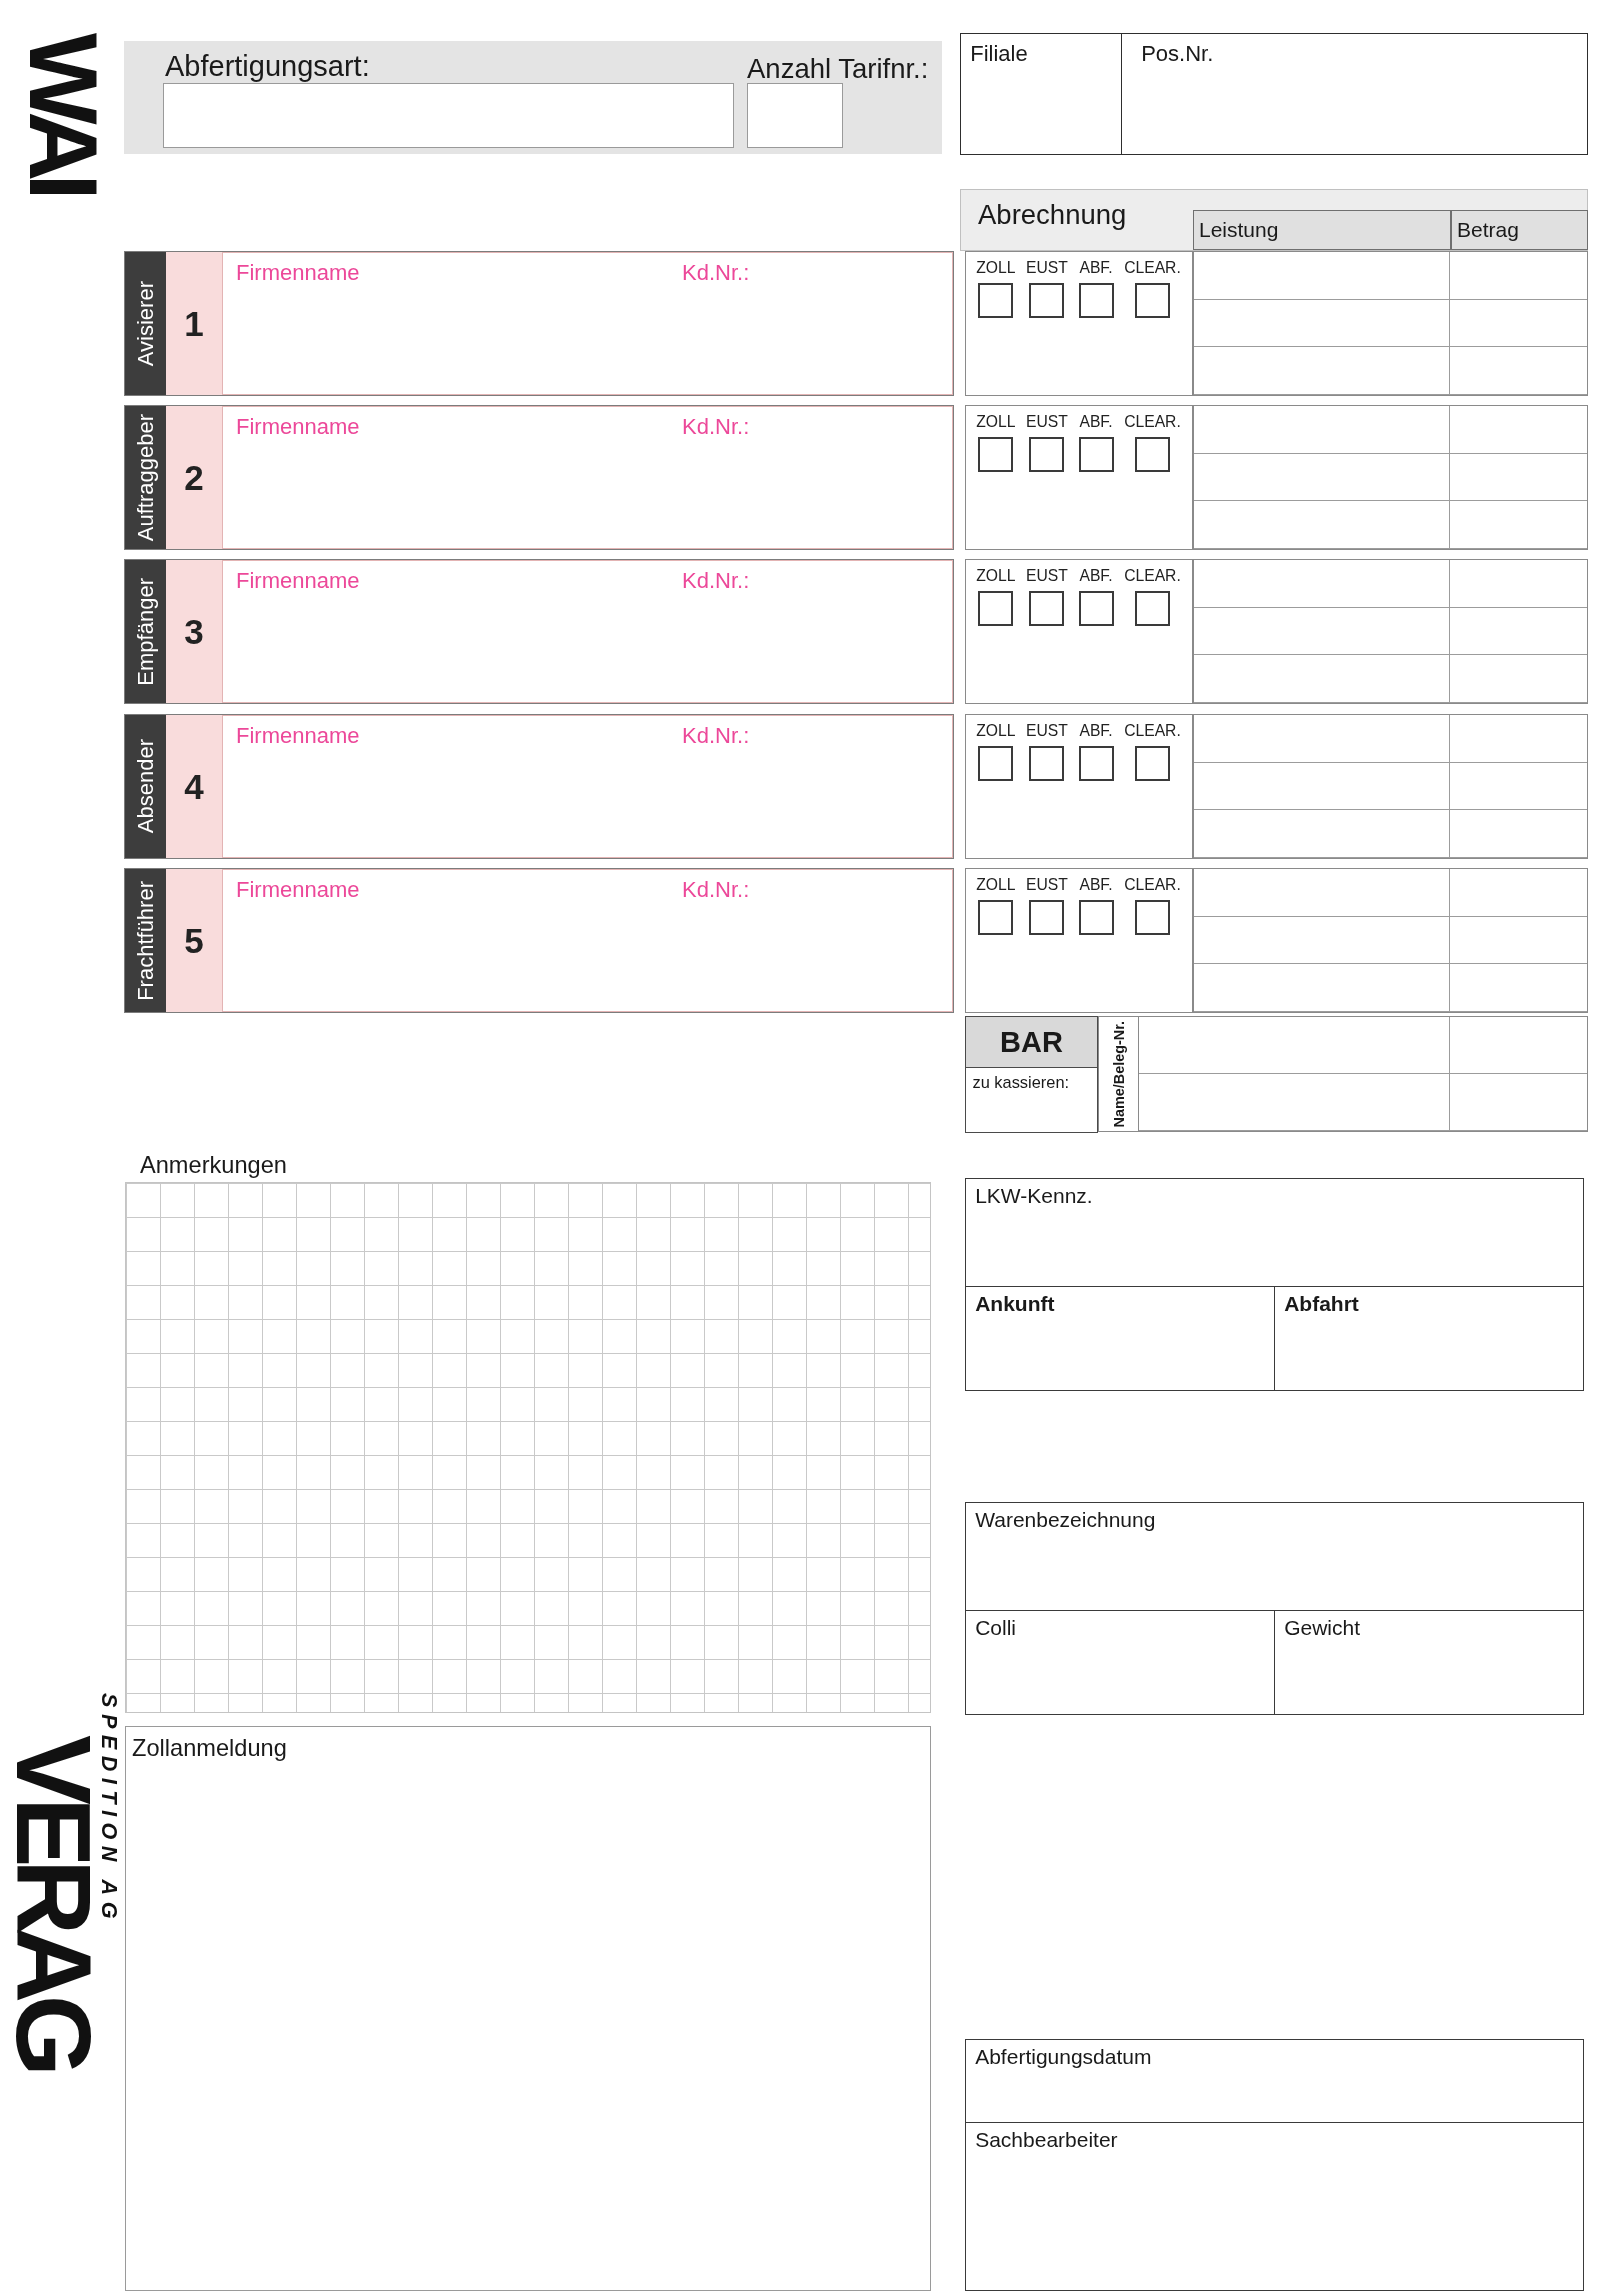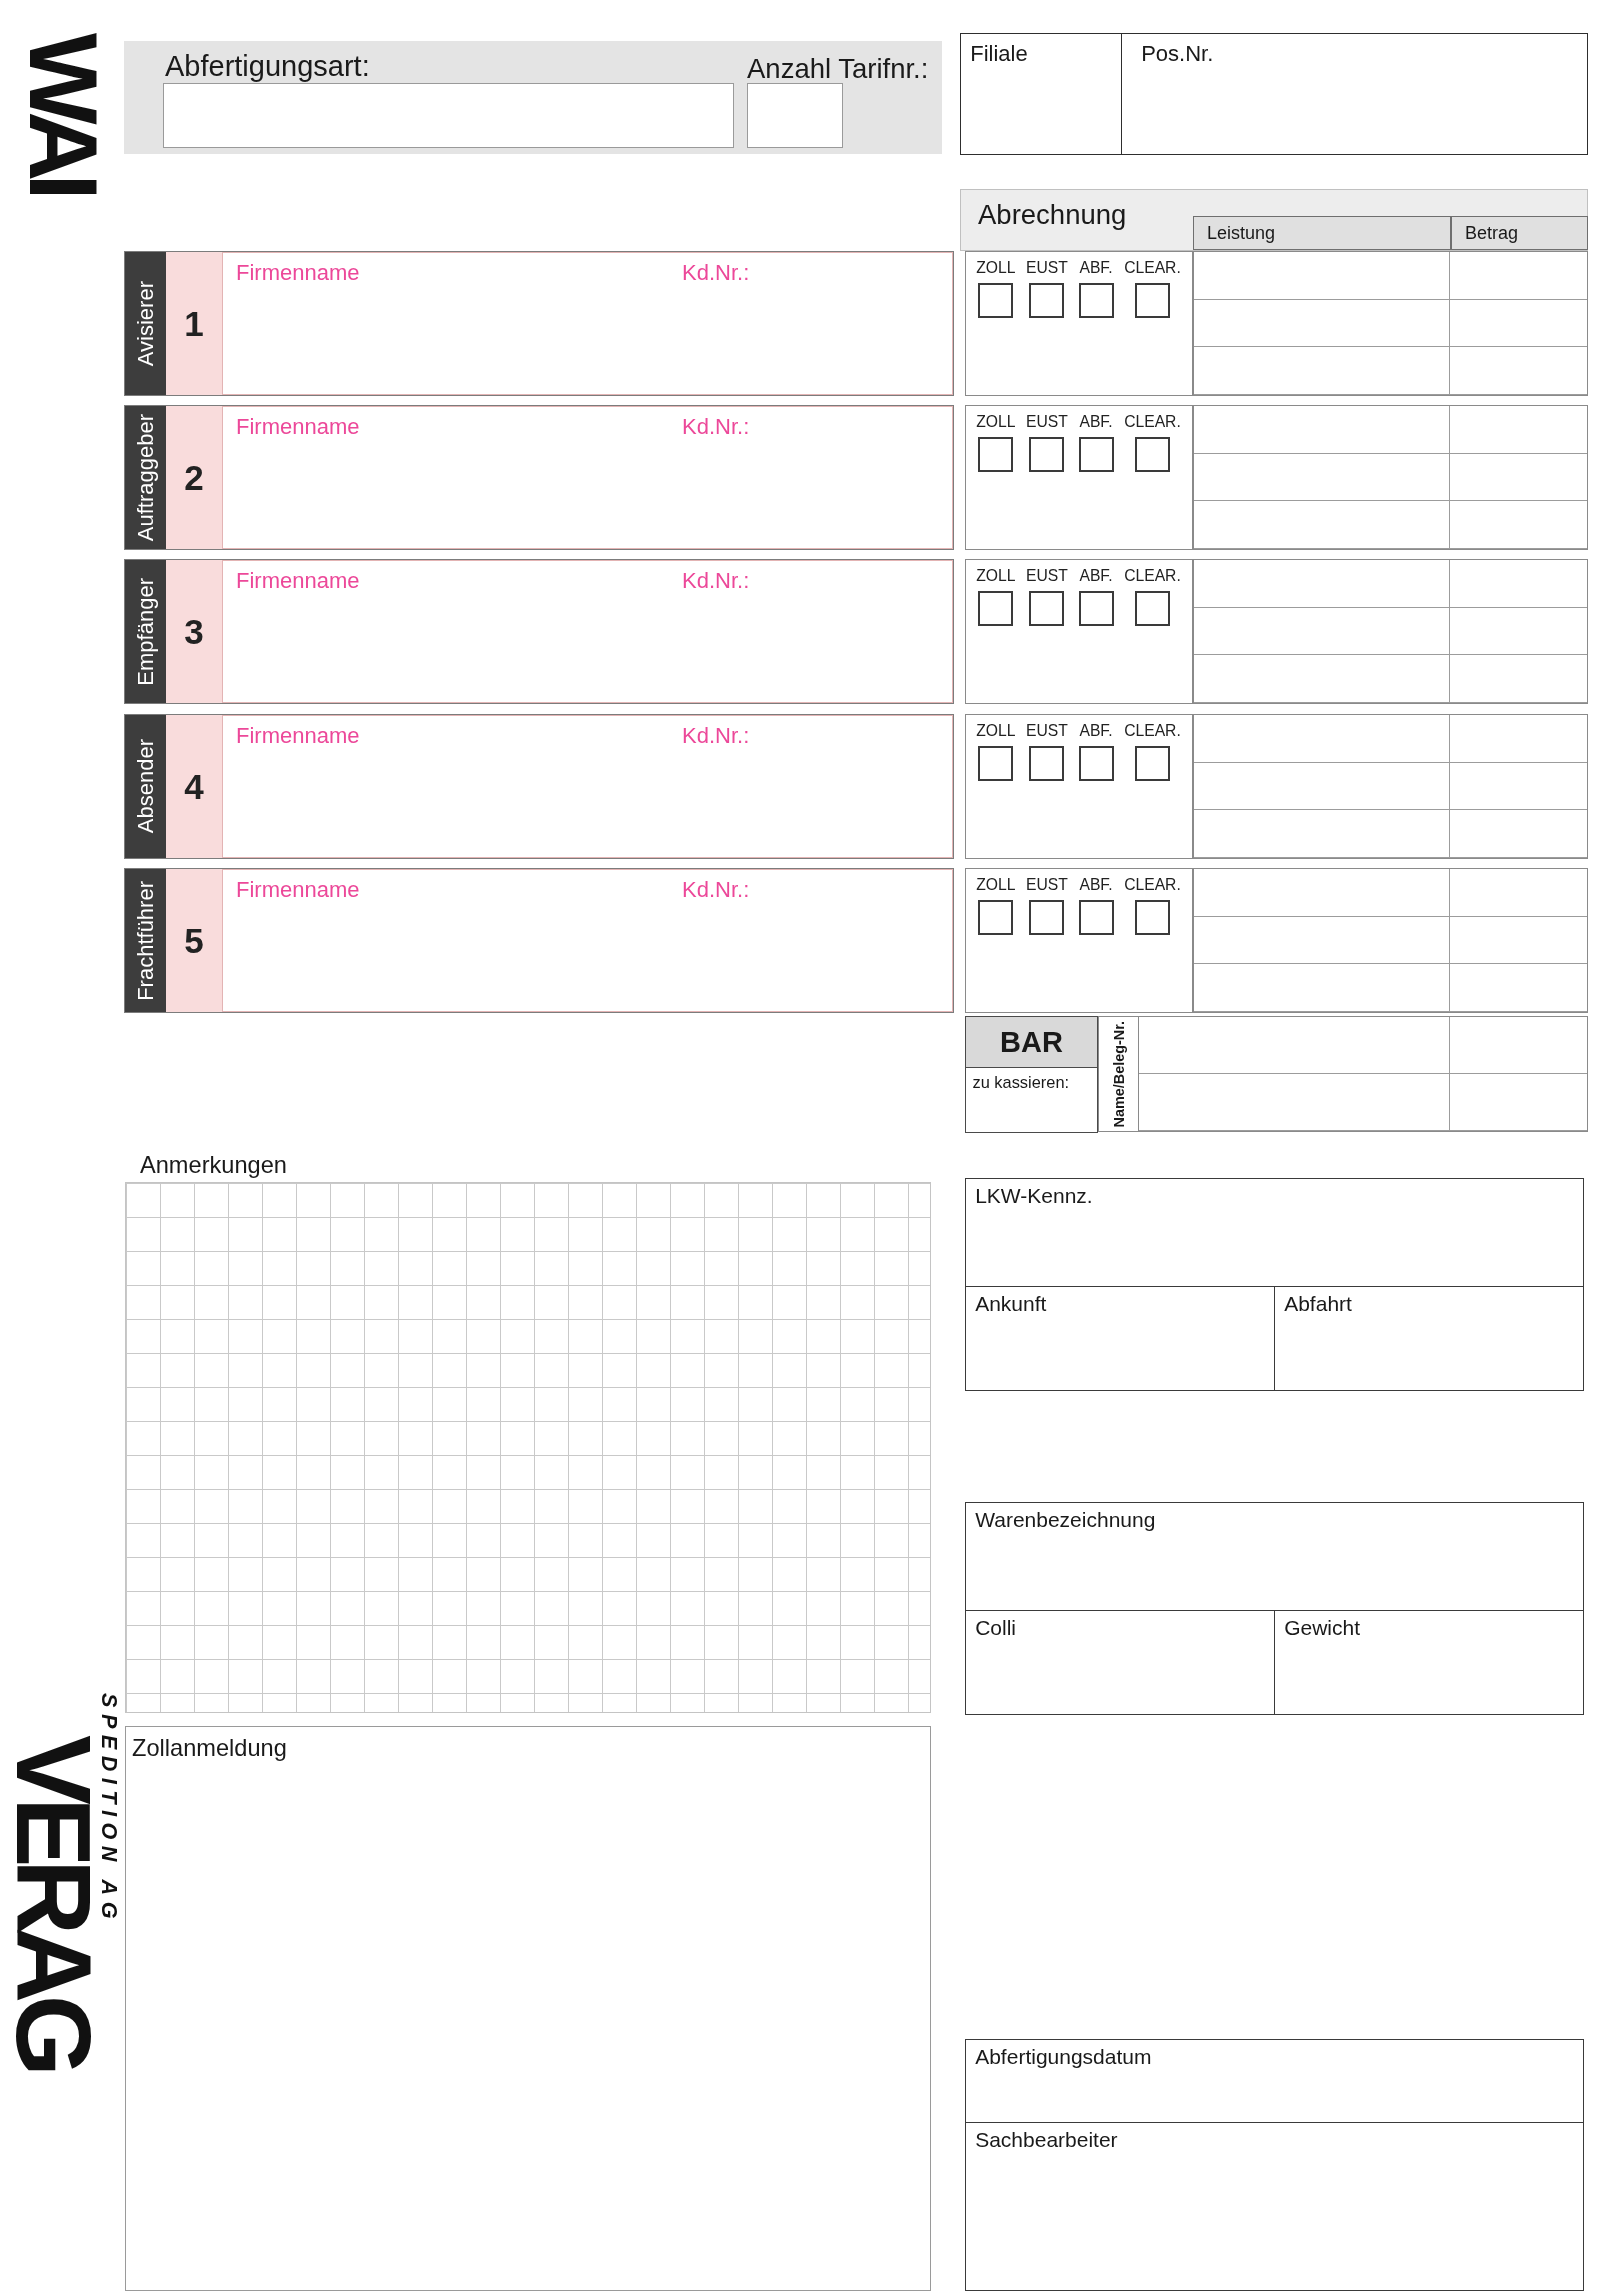--- a/index.html
+++ b/index.html
@@ -42,22 +42,22 @@
   .hdr-input-anz { left: 623px; top: 42px; width: 96px; height: 65px; background: #fff; border: 0.7px solid #9a9a9a; }
 
   .filiale-box { left: 960px; top: 33px; width: 628px; height: 122px; border: 1.3px solid #2e2e2e; background: #fff; }
   .filiale-cell { position: absolute; left: 0; top: 0; width: 161px; height: 100%; border-right: 1.3px solid #2e2e2e; padding: 6.5px 9.2px; }
   .filiale-cell span, .posnr-label { font-size: 22px; }
   .posnr-label { position: absolute; left: 171px; top: 6.5px; padding-left: 9.2px; }
 
   
   .abrechnung-band { left: 960px; top: 189px; width: 628px; height: 62px; background: #ededed; border: 0.7px solid #c0c0c0; }
   .abrechnung-title { position: absolute; left: 17px; top: 9px; font-size: 27.5px; }
-  .col-h { position: absolute; bottom: 0; height: 34px; background: #e0e0e0; border: 0.7px solid #6f6f6f;
-           display: flex; align-items: center; padding-left: 13px; font-size: 18px; }
+  .col-h { position: absolute; bottom: 0; height: 40px; background: #e0e0e0; border: 0.7px solid #6f6f6f;
+           display: flex; align-items: center; padding-left: 5px; font-size: 21px; }
   .col-h.leistung { left: 232px; width: 258px; }
   .col-h.betrag   { left: 490px; width: 137px; }
 
   
   .row { position: absolute; left: 124px; width: 1464px; height: 145px; display: flex; }
   .row-left { width: 830px; height: 145px; display: flex; border: 1.3px solid #7c7c7c; margin-right: 10.5px; }
   .row-bar { width: 41px; background: #3d3d3d; display: flex; align-items: center; justify-content: center; }
   .role-label { color: #ffffff; font-size: 22px; white-space: nowrap; }
   .row-num { width: 56px; background: #f9dcdc; display: flex; align-items: center; justify-content: center; }
   .row-num span { font-size: 35px; font-weight: bold; color: #222; }
@@ -102,21 +102,21 @@
   
   .grp { position: absolute; left: 965px; width: 619px; border: 1.3px solid #3a3a3a; background: #fff; }
   .grp-top { border-bottom: 1.3px solid #3a3a3a; position: relative; }
   .grp-row { display: flex; }
   .grp-cell-l { width: 309px; border-right: 1.3px solid #3a3a3a; position: relative; }
   .grp-cell-r { flex: 1; position: relative; }
   .grp-label { position: absolute; left: 9.2px; top: 5.2px; font-size: 21px; white-space: nowrap; }
 
   .grp-lkw   { top: 1178px; height: 213px; }
   .grp-lkw .grp-top { height: 108px; }
-  .grp-lkw .grp-row { height: 103px; }
+  .grp-lkw .grp-row { height: 103px; font-weight: bold; }
 
   .grp-ware  { top: 1502px; height: 213px; }
   .grp-ware .grp-top { height: 108px; }
   .grp-ware .grp-row { height: 103px; }
 
   .grp-datum { top: 2039px; height: 252px; }
   .grp-datum .grp-top { height: 83px; }
   .grp-datum .grp-bottom { height: 165px; position: relative; }
 
   

